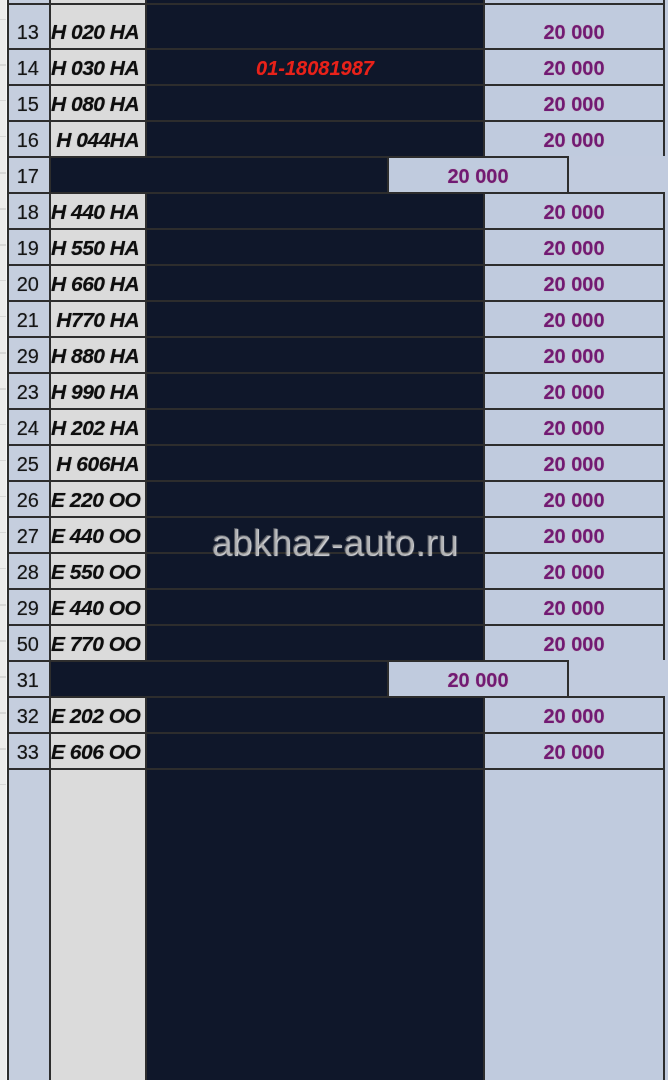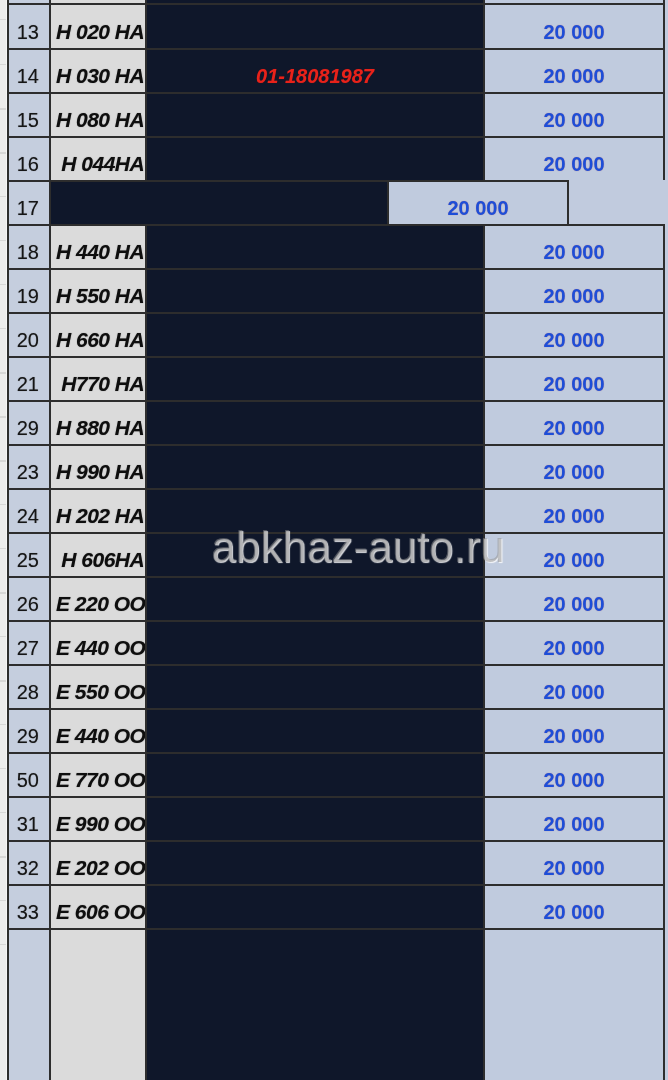--- a/index.html
+++ b/index.html
@@ -8,21 +8,21 @@
     background: #ffffff;
     font-family: "Liberation Sans", "DejaVu Sans", sans-serif;
   }
   .sheet {
     position: relative;
     width: 668px; height: 1080px;
     background: #c1cbde; 
     display: flex; flex-direction: column;
     overflow: hidden;
   }
-  .row { display: flex; width: 665px; height: 44px; flex-shrink: 0; }
+  .row { display: flex; width: 665px; height: 36px; flex-shrink: 0; }
   .row.first { height: 45px; }
   .row.sliver-top { height: 3px; }
   .row.sliver-bottom { flex: 1; }
   .cell {
     box-sizing: border-box;
     display: flex; align-items: flex-end;
     padding-bottom: 4px;
     border-top: 2px solid #2d2d2d;
     border-left: 2px solid #2d2d2d;
     line-height: 1.08;
@@ -41,45 +41,44 @@
     background-repeat: no-repeat;
   }
   .num {
     width: 42px; background: #c5cede;
     justify-content: flex-end; padding-right: 10px;
     font-size: 20px; color: #151515;
     text-shadow: 0 0 1px rgba(40,40,40,0.45);
   }
   .plate {
     width: 96px; background: #dbdbdb;
-    padding-left: 5px;
     font-size: 21px; font-weight: bold; font-style: italic;
     letter-spacing: -0.5px;
     color: #0e0e0e; white-space: pre;
     text-shadow: 0 0 1px rgba(30,30,30,0.5);
   }
   .note {
     width: 338px; background: #0f172a;
     justify-content: center;
     font-size: 20px; font-weight: bold; font-style: italic;
     color: #e8221a; white-space: pre;
     text-shadow: 0 0 1px rgba(190,20,15,0.4);
   }
   .price {
     width: 182px; background: #c0cbde;
     border-right: 2px solid #2d2d2d;
     justify-content: center;
     font-size: 20px; font-weight: bold;
-    color: #1d4ed8;
+    color: #701a75;
     text-shadow: 0 0 1px rgba(190,20,15,0.4);
   }
   .watermark {
     position: absolute;
     left: 211px; top: 522px;
-    font-size: 44px;
+    font-size: 37px;
     color: rgba(135,135,135,0.48);
     text-shadow: 1px 1px 1px rgba(255,255,255,0.85);
     filter: blur(0.6px);
     pointer-events: none;
     white-space: nowrap;
     z-index: 5;
   }
 </style>
 </head>
 <body>
@@ -215,21 +214,20 @@
     <div class="row">
     <div class="cell gutter"></div>
     <div class="cell num">50</div>
     <div class="cell plate">Е 770 ОО</div>
     <div class="cell note"></div>
     <div class="cell price">20 000</div>
   </div>
     <div class="row">
     <div class="cell gutter"></div>
     <div class="cell num">31</div>
-    <div class="cell plate">Е 990 ОО</div>
     <div class="cell note"></div>
     <div class="cell price">20 000</div>
   </div>
     <div class="row">
     <div class="cell gutter"></div>
     <div class="cell num">32</div>
     <div class="cell plate">Е 202 ОО</div>
     <div class="cell note"></div>
     <div class="cell price">20 000</div>
   </div>

